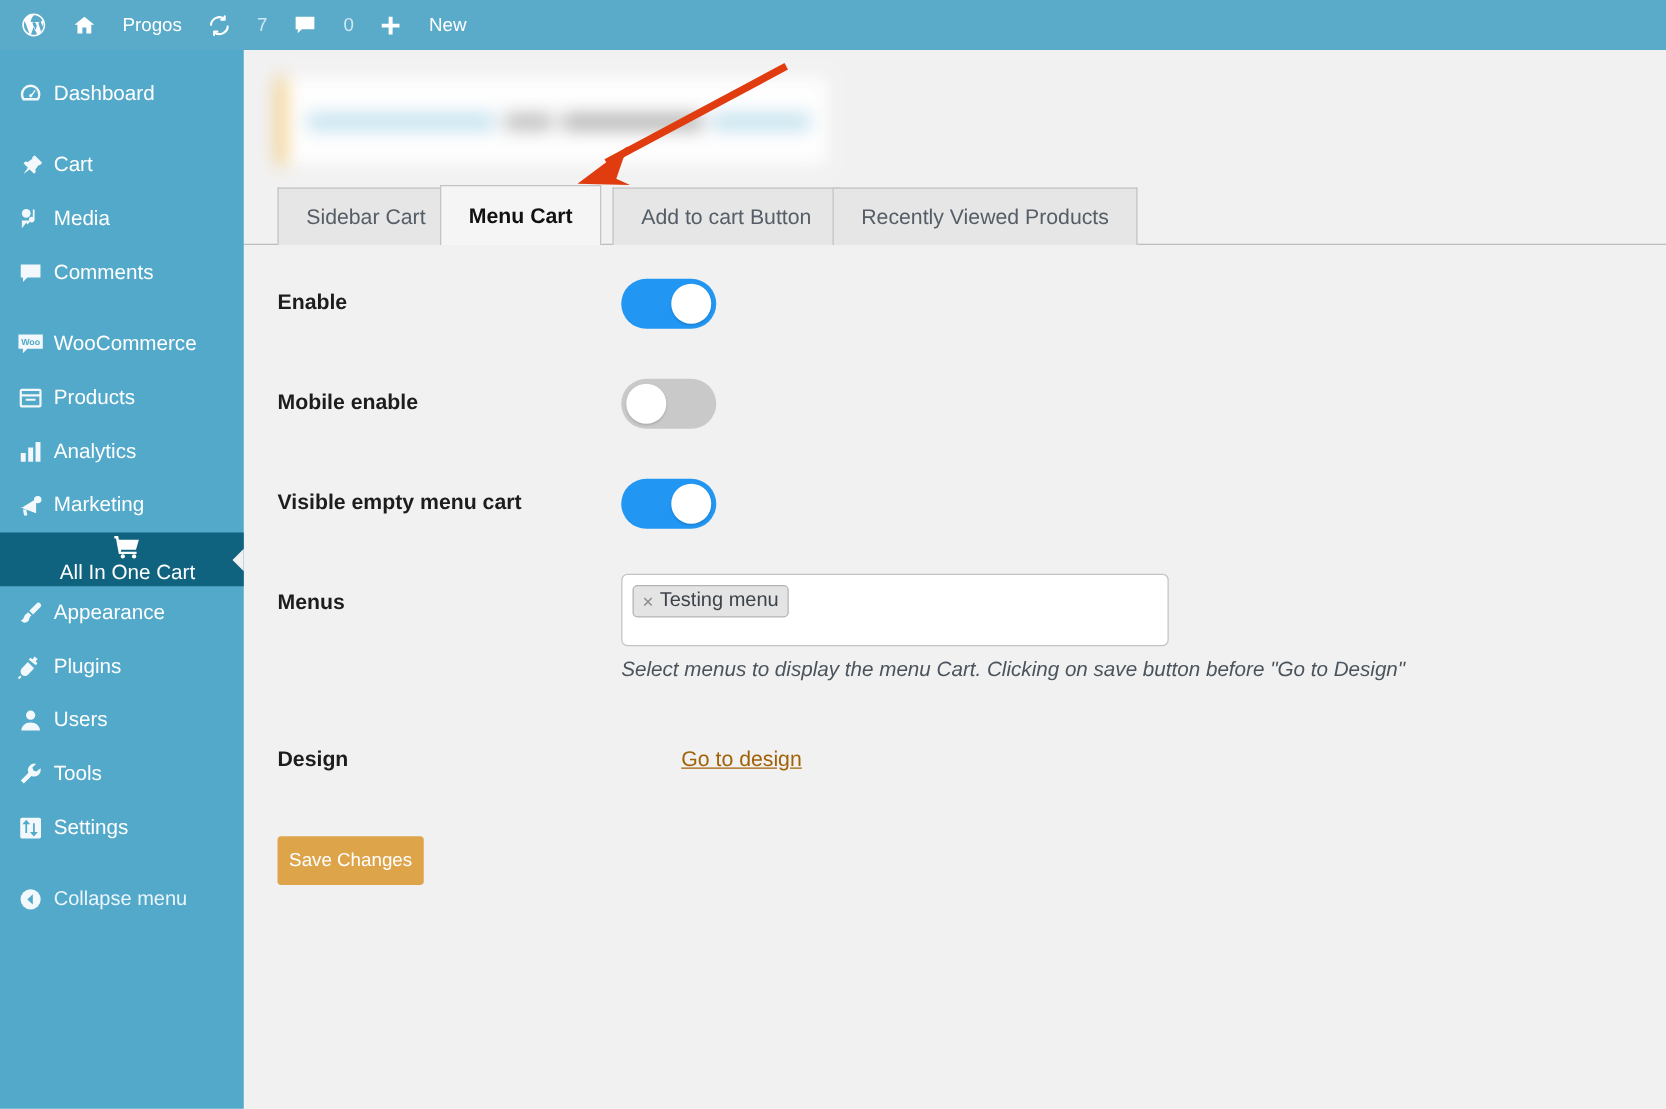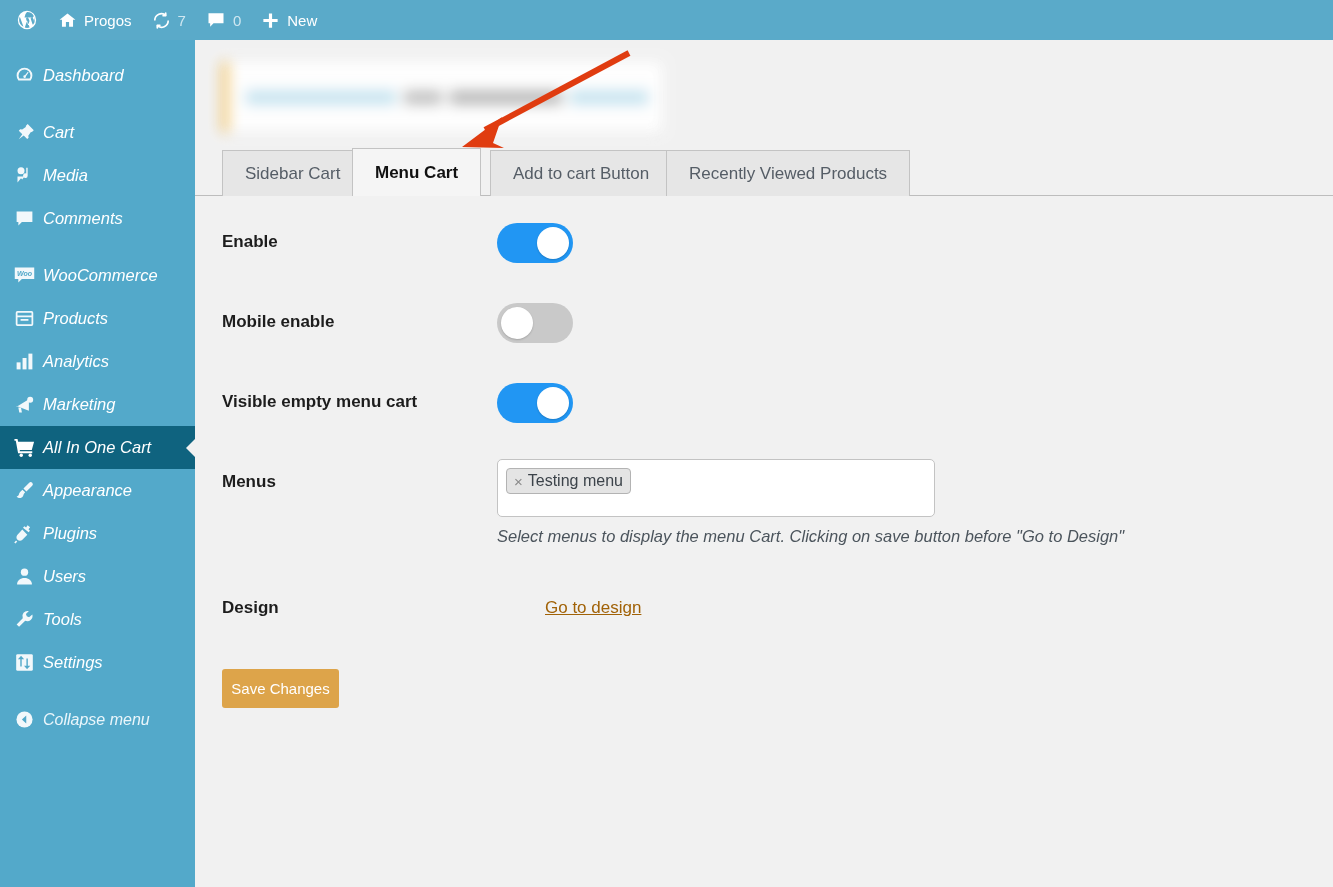--- a/index.html
+++ b/index.html
@@ -14,21 +14,21 @@
   
   #adminbar {
     position: absolute; top: 0; left: 0;
     width: 1333px; height: 40px;
     background: #5aaac9;
     display: flex; align-items: center;
     padding-left: 6px;
     z-index: 30;
   }
   .ab-item {
-    display: flex; align-items: center; gap: 7px;
+    display: flex; align-items: center; gap: 21px;
     height: 40px; padding: 0 10px;
     color: #ffffff; font-size: 15px;
     white-space: nowrap;
   }
   .ab-item .ab-count { color: #cfe7f1; }
   .ab-ico { display: inline-block; line-height: 0; }
   .ab-ico svg { display: block; }
 
   
   #sidebar {
@@ -37,32 +37,32 @@
     background: #53a9ca;
     z-index: 20;
   }
   .menu-sep { height: 14px; }
   .menu-item {
     position: relative;
     display: flex; align-items: center;
     height: 43px; padding-left: 7px;
     color: #ffffff; font-size: 16.5px;
     white-space: nowrap;
-    font-style: italic;
   }
   .menu-item .mi-ico {
     width: 34px; min-width: 34px;
     display: flex; align-items: center; justify-content: center;
     opacity: .93;
   }
   .menu-item .mi-ico svg { display: block; }
   .menu-item .mi-label { padding-left: 2px; }
   .menu-item.current {
     background: #0f637f;
     font-weight: 400;
+    flex-direction: column;
   }
   .menu-item.current .mi-ico { opacity: 1; }
   .menu-item.current::after {
     content: "";
     position: absolute; right: 0; top: 50%;
     margin-top: -9px;
     border-top: 9px solid transparent;
     border-bottom: 9px solid transparent;
     border-right: 9px solid #f1f1f1;
   }

